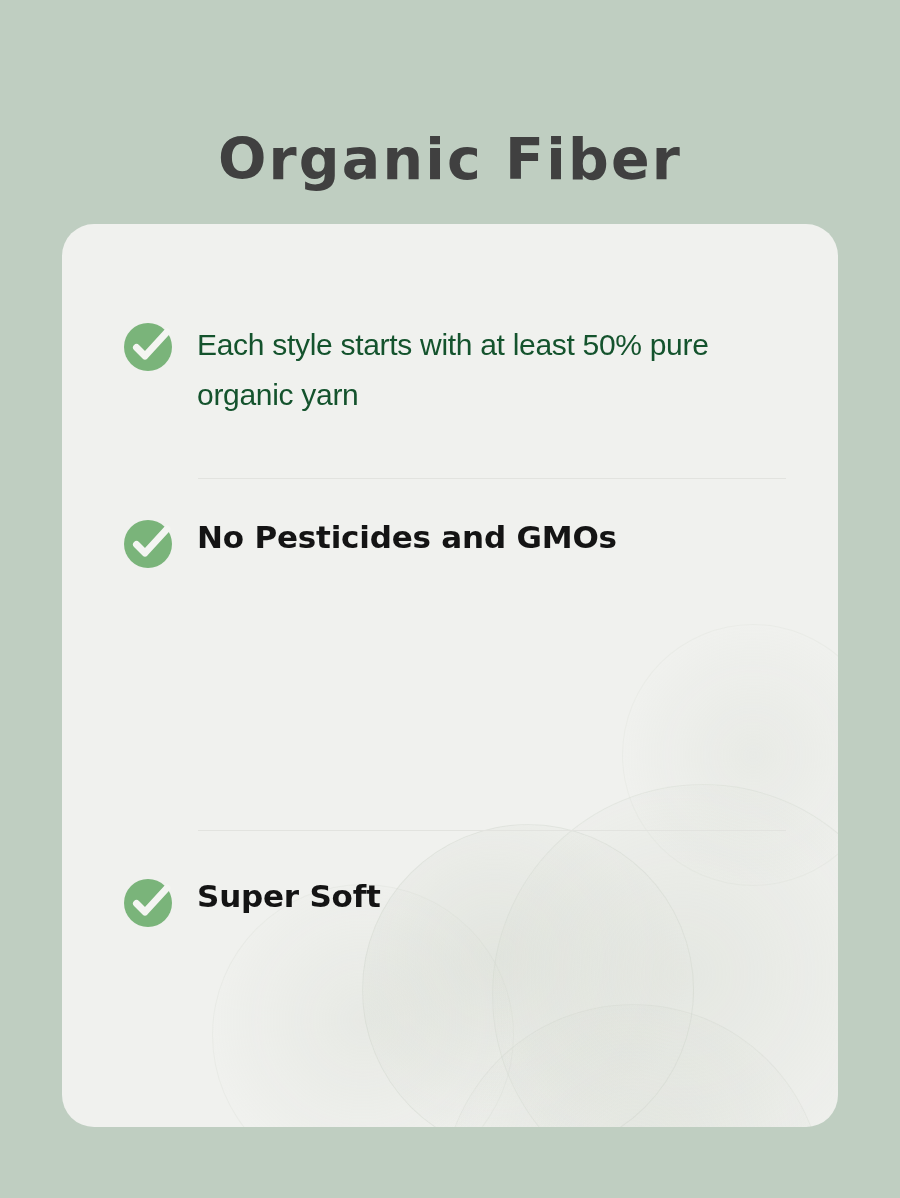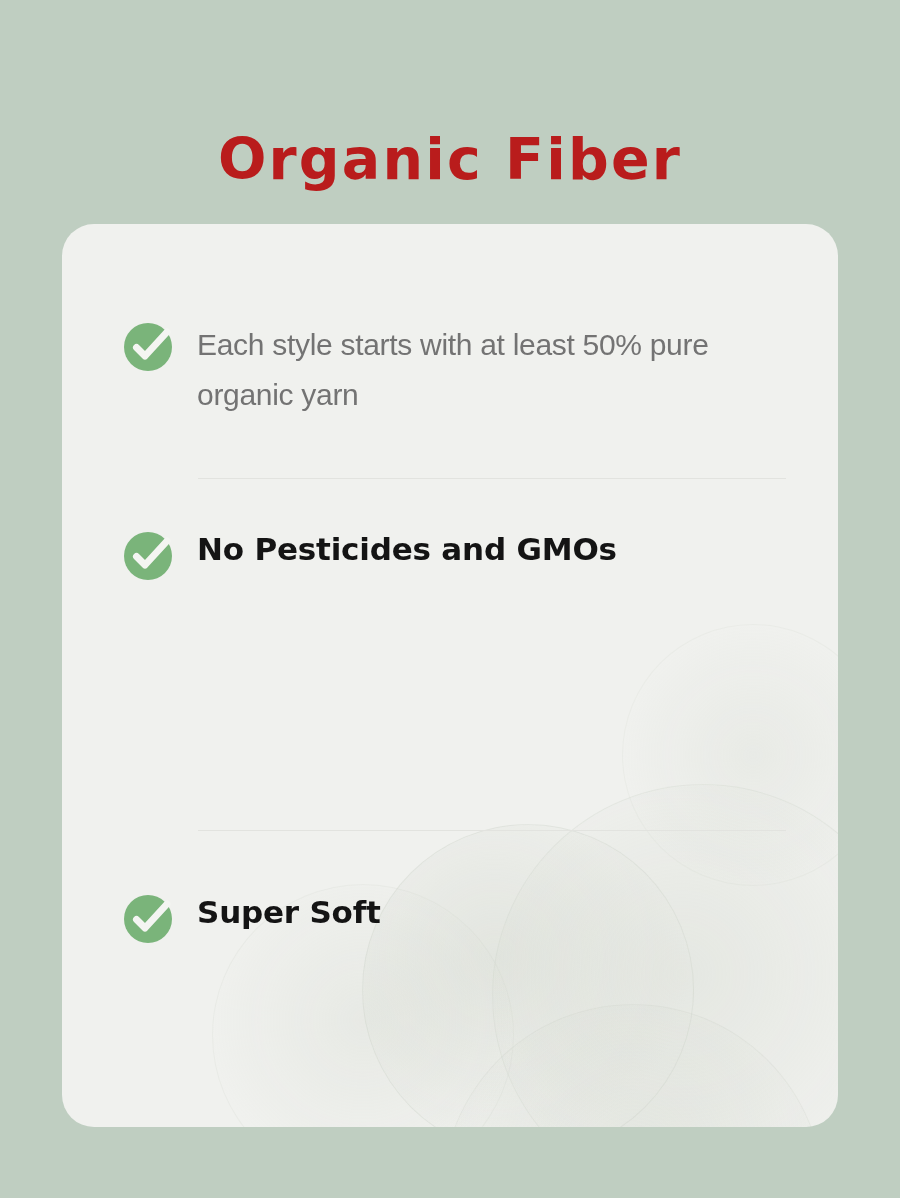--- a/index.html
+++ b/index.html
@@ -25,21 +25,21 @@
   
   .title {
     position: absolute;
     top: 92px;
     left: 0;
     width: 900px;
     text-align: center;
     font-size: 57px;
     font-weight: 700;
     letter-spacing: 2.2px;
-    color: #b91c1c;
+    color: #404040;
     line-height: 1.05;
     white-space: nowrap;
     font-family: "DejaVu Sans", sans-serif;
   }
 
   
   .card {
     position: absolute;
     left: 62px;
     top: 224px;
@@ -95,22 +95,22 @@
   }
 
   
   .feature {
     position: absolute;
     left: 62px;
     display: flex;
     align-items: flex-start;
   }
   .feature-1 { top: 96px; }
-  .feature-2 { top: 305px; }
-  .feature-3 { top: 652px; margin-top: 16px; }
+  .feature-2 { top: 293px; }
+  .feature-3 { top: 652px; }
 
   .check-wrap {
     width: 48px;
     height: 48px;
     flex: 0 0 48px;
     position: relative;
     margin-top: 3px;
   }
   .check-wrap svg {
     display: block;
@@ -133,21 +133,21 @@
     color: #141414;
     line-height: 1.32;
     letter-spacing: -0.2px;
     margin: 0 0 1px 0;
     font-family: "DejaVu Sans", sans-serif;
   }
 
   .f-body {
     font-size: 30px;
     font-weight: 400;
-    color: #737373;
+    color: #14532d;
     line-height: 1.68;
     letter-spacing: -0.3px;
     margin: 0;
     font-family: "Liberation Sans", sans-serif;
   }
 
   
   .divider {
     position: absolute;
     left: 136px;

